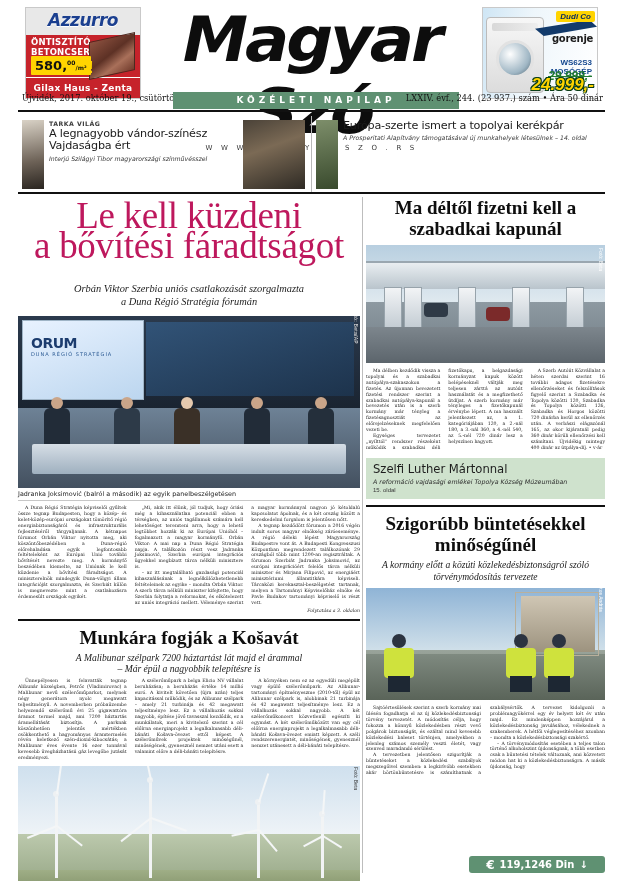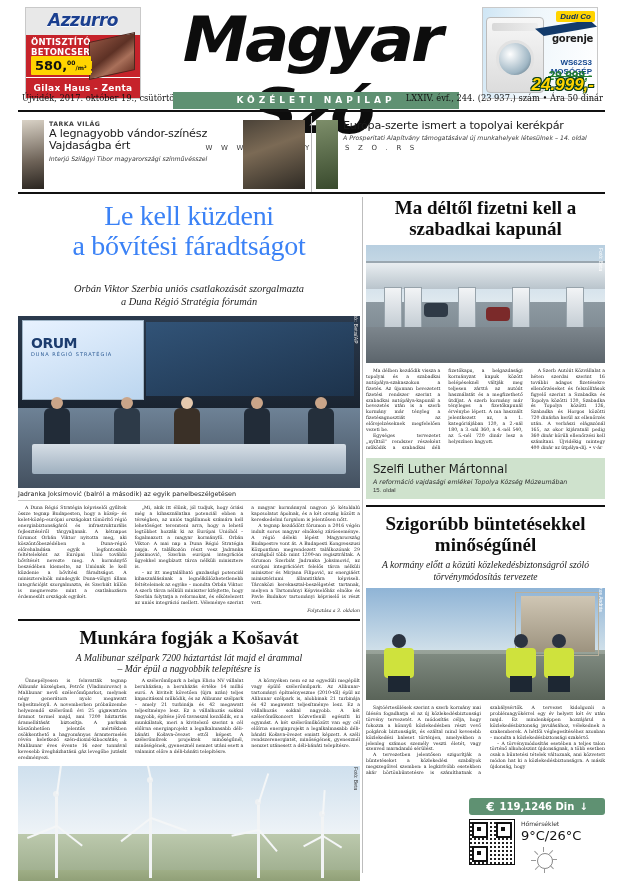--- a/index.html
+++ b/index.html
@@ -162,22 +162,22 @@
   .teasers-rule{position:absolute;left:18px;right:18px;top:192px;height:2px;background:#111;}
 
   
   .main{position:absolute;left:18px;right:18px;top:197px;bottom:8px;}
   .col-left{position:absolute;left:0;width:342px;top:0;bottom:0;}
   .col-right{position:absolute;left:348px;right:0;top:0;bottom:0;}
   .vrule{position:absolute;left:344px;top:0;bottom:0;width:1px;background:#bdbdbd;}
 
   h1.lead{
     font-family:"Liberation Serif", serif;
-    font-size:28px;line-height:30px;text-align:center;margin:4px 0 0 0;
-    font-weight:400;color:#3b82f6;letter-spacing:-.3px;
+    font-size:37px;line-height:30px;text-align:center;margin:4px 0 0 0;
+    font-weight:400;color:#be185d;letter-spacing:-.3px;
   }
   .lead-sub{
     font-family:"Liberation Serif", serif;
     font-style:italic;font-size:10.4px;line-height:12.6px;text-align:center;
     margin:22px 14px 0 14px;color:#1d1d1d;
   }
 
   .lead-photo{
     position:relative;margin-top:8px;height:172px;overflow:hidden;
     background:#1b2330;
@@ -568,38 +568,16 @@
         <p>A tervezetben jelentősen szigorítják a büntetéseket a közlekedési szabályok megszegőivel szemben: a legkirívóbb esetekben akár börtönbüntetésre is számíthatnak a szabálysértők. A tervezet kidolgozói a problémagyökérrel egy év helyett két év után majd. Ez mindenképpen hozzájárul a közlekedésbiztonság javulásához, vélekednek a szakemberek. A hétfői véglegesítéséhez azonban – mondta a közlekedésbiztonsági szakértő.</p>
         <p>– A törvénymódosítás esetében a teljes talon történő alkoholszint újdonságnak, a több esetben csak a büntetési tételek változnak, ami közvetett módon hat ki a közlekedésbiztonságra. A másik újdonság, hogy</p>
       </div>
 
       <div class="footwidgets">
         <div class="fx">
           <span class="eur">€</span>
           <span>119,1246 Din</span>
           <span class="arr">↓</span>
         </div>
-        <div class="wbox">
-          <div class="qr">
-            <span class="fp tl"></span>
-            <span class="fp tr"></span>
-            <span class="fp bl"></span>
-          </div>
-          <div class="wtxt">
-            <div class="wlab">Hőmérséklet</div>
-            <div class="wtemp">9°C/26°C</div>
-            <div class="sunicon">
-              <span class="disc"></span>
-              <i style="transform:rotate(0deg)"></i>
-                <i style="transform:rotate(45deg)"></i>
-              <i style="transform:rotate(90deg)"></i>
-                <i style="transform:rotate(135deg)"></i>
-              <i style="transform:rotate(180deg)"></i>
-                <i style="transform:rotate(225deg)"></i>
-              <i style="transform:rotate(270deg)"></i>
-                <i style="transform:rotate(315deg)"></i>
-            </div>
-          </div>
-        </div>
       </div>
     </div>
   </div>
 </div>
 
 </body></html>

